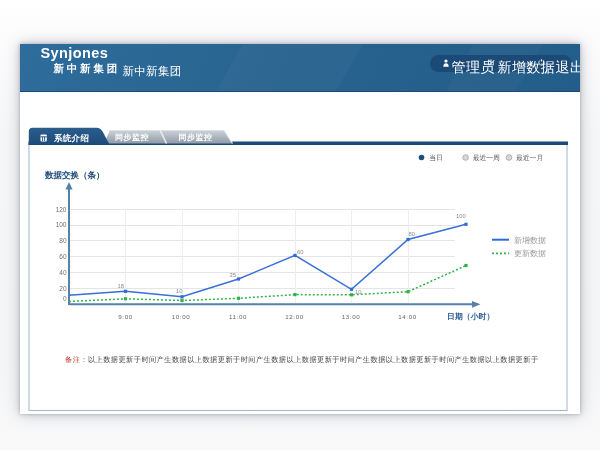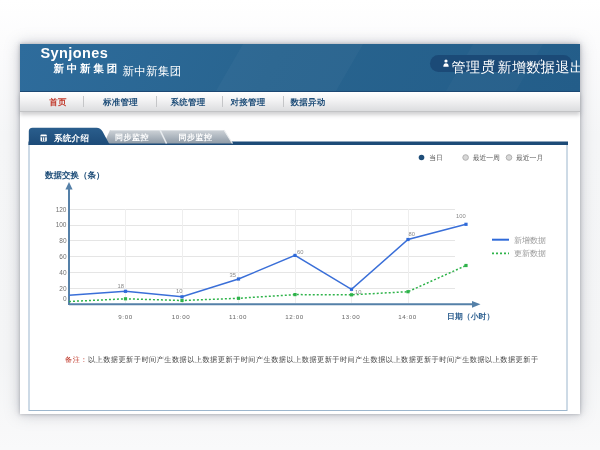--- a/index.html
+++ b/index.html
@@ -43,31 +43,20 @@
           <path d="M1.2 2.2 h4.6 v-1.1 h-5.7 v8 h8 V4.5 h-1.1 v3.5 H1.2 Z" fill="#fff"></path>
           <path d="M4.2 5.8 L8.5 1.5 L9.4 2.4 L5.1 6.7 Z" fill="#fff"></path>
         </svg>
       <span style="left:68px">新增数据</span>
       <svg class="pit" style="left:108px" width="7" height="7" viewBox="0 0 10 10">
           <path d="M5 0.3 v3.2" stroke="#fff" stroke-width="1.3"></path>
           <path d="M3 1.8 a3.8 3.8 0 1 0 4 0" fill="none" stroke="#fff" stroke-width="1.1"></path>
         </svg>
       <span style="left:126px">退出</span>
     </div>
-  </div>
-  <div class="nav">
-    <b class="home" style="left:38.5px">首页</b>
-    <i style="left:63.5px"></i>
-    <b style="left:101px">标准管理</b>
-    <i style="left:136.2px"></i>
-    <b style="left:168.5px">系统管理</b>
-    <i style="left:202.5px"></i>
-    <b style="left:228.5px">对接管理</b>
-    <i style="left:263.5px"></i>
-    <b style="left:288.5px">数据异动</b>
   </div>
 </div>
 <svg id="main" width="600" height="450" viewBox="0 0 600 450" style="position:absolute;left:0;top:0">
  <defs>
   <linearGradient id="tabg" x1="0" y1="0" x2="0" y2="1">
    <stop offset="0" stop-color="#ced3d8"></stop>
         <stop offset="1" stop-color="#8f9ba7"></stop>
   </linearGradient>
   <linearGradient id="atabg" x1="0" y1="0" x2="0" y2="1">
    <stop offset="0" stop-color="#2a5e8d"></stop>

